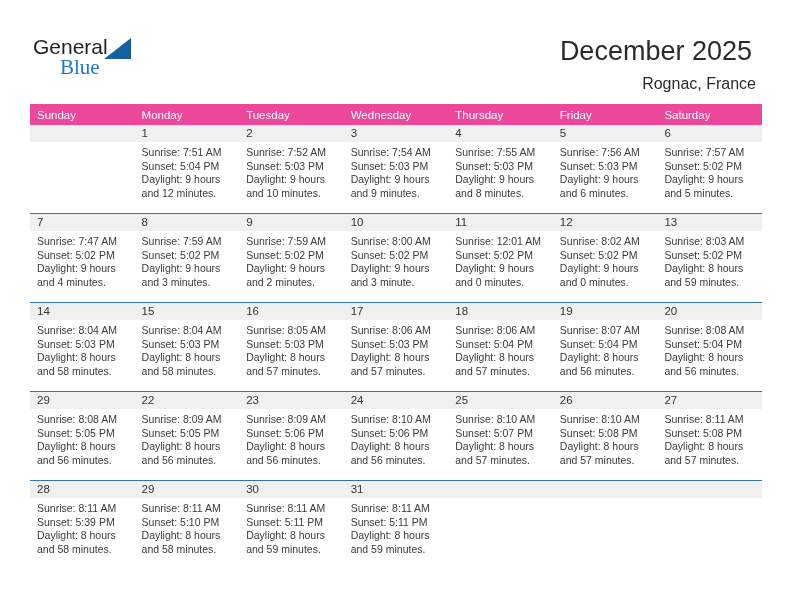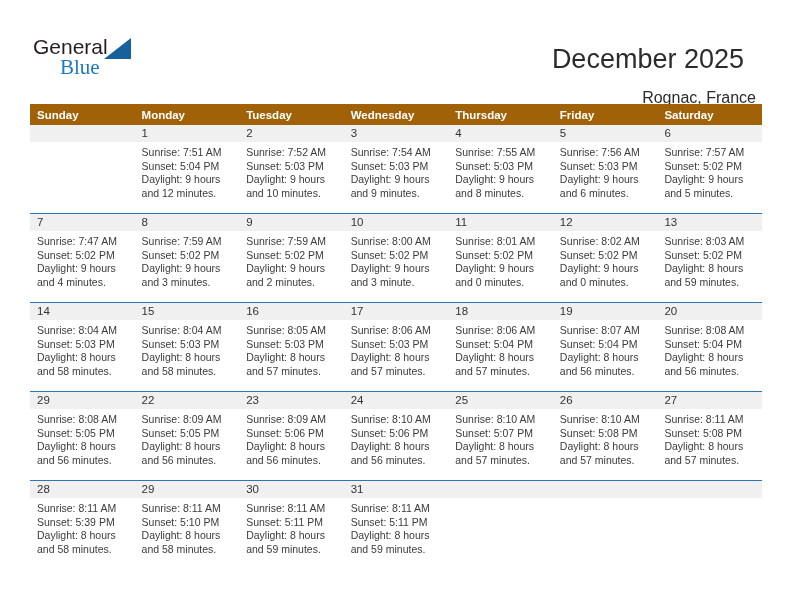--- a/index.html
+++ b/index.html
@@ -72,21 +72,21 @@
     position: absolute;
     right: 36px;
     top: 30px;
     text-align: right;
   }
   .cal-title {
     font-size: 27px;
     color: #2b2b2b;
     line-height: 34px;
     font-weight: normal;
-    margin: 12px;
+    margin: 4px;
     white-space: nowrap;
     font-family: "Liberation Sans", sans-serif;
   }
   .cal-subtitle {
     font-size: 16px;
     color: #2b2b2b;
     line-height: 20px;
     margin: 6px 0 0 0;
     white-space: nowrap;
     font-family: "Liberation Sans", sans-serif;
@@ -96,24 +96,24 @@
   .calendar {
     position: absolute;
     left: 30px;
     top: 104px;
     width: 732px;
     border-collapse: collapse;
     table-layout: fixed;
   }
 
   .dow-row th {
-    background: #a16207;
+    background: #ec4899;
     color: #ffffff;
     font-size: 11.5px;
-    font-weight: bold;
+    font-weight: normal;
     text-align: left;
     padding: 4px 0 4px 7px;
     height: 13px;
     font-family: "Liberation Sans", sans-serif;
     border: none;
   }
 
   .week-row td {
     vertical-align: top;
     padding: 0;
@@ -302,21 +302,21 @@
                 <div class="cell-line">Sunset: 5:02 PM</div>
                 <div class="cell-line">Daylight: 9 hours</div>
                 <div class="cell-line">and 3 minute.</div>
               </div>
             </div>
           </td>
           <td>
             <div class="cell">
               <div class="daynum-band">11</div>
               <div class="cell-body">
-                <div class="cell-line">Sunrise: 8:01 AM</div>
+                <div class="cell-line">Sunrise: 12:01 AM</div>
                 <div class="cell-line">Sunset: 5:02 PM</div>
                 <div class="cell-line">Daylight: 9 hours</div>
                 <div class="cell-line">and 0 minutes.</div>
               </div>
             </div>
           </td>
           <td>
             <div class="cell">
               <div class="daynum-band">12</div>
               <div class="cell-body">

